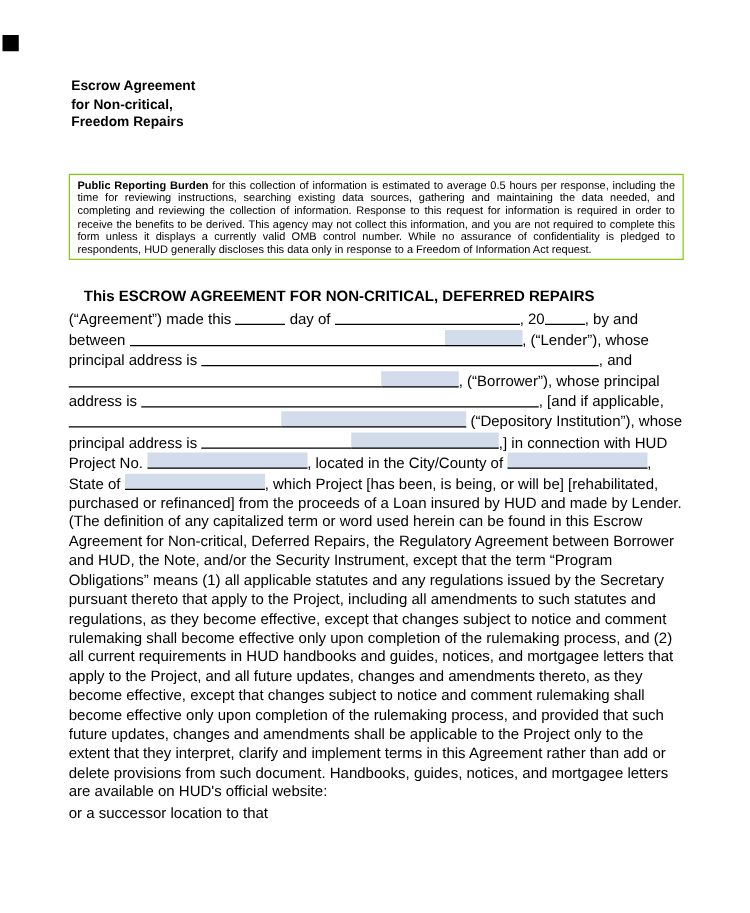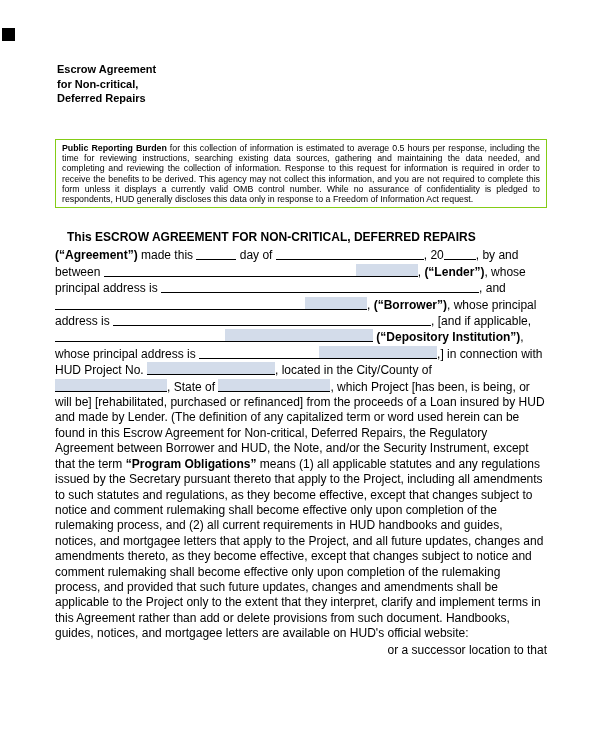--- a/index.html
+++ b/index.html
@@ -15,34 +15,34 @@
     font-size:8.8px;line-height:10.2px;text-align:justify;
   }
   .burden-box b{font-weight:bold;}
   .agreement{position:absolute;left:55px;top:230px;width:492px;font-size:12px;line-height:15.4px;text-align:left;}
   .agreement-heading{font-weight:bold;font-size:12px;margin:0 0 2px 12px;}
   .blank{
     display:inline-block;height:12px;border-bottom:1.5px solid #000;
     vertical-align:baseline;margin-bottom:-1px;
   }
   .blank.hl{background:var(--hl,#d3dcea);}
-  .bold-run{font-weight:bold;}
-  .website-tail{text-align:right;margin-top:1px;}
+  .bold-run{font-weight:normal;}
+  .website-tail{text-align:left;margin-top:1px;}
 </style>
 </head>
 <body>
 
 <div class="page">
 
   <div class="corner-mark"></div>
 
   <div class="doc-title">
     <div>Escrow Agreement</div>
     <div>for Non-critical,</div>
-    <div>Deferred Repairs</div>
+    <div>Freedom Repairs</div>
   </div>
 
   <div class="burden-box"><b>Public Reporting Burden</b><span> for this collection of information is estimated to average 0.5 hours per response, including the time for reviewing instructions, searching existing data sources, gathering and maintaining the data needed, and completing and reviewing the collection of information.  Response to this request for information is required in order to receive the benefits to be derived.  This agency may not collect this information, and you are not required to complete this form unless it displays a currently valid OMB control number.  While no assurance of confidentiality is pledged to respondents, HUD generally discloses this data only in response to a Freedom of Information Act request.</span></div>
 
   <div class="agreement">
     <div class="agreement-heading">This ESCROW AGREEMENT FOR NON-CRITICAL, DEFERRED REPAIRS</div>
     <div><span class="bold-run">(“Agreement”)</span><span> made this </span><span class="blank" style="width: 40px;"></span><span> day of </span><span class="blank" style="width: 148px;"></span><span>, 20</span><span class="blank" style="width: 32px;"></span><span>, by and between </span><span class="blank" style="width: 252px;"></span><span class="blank hl" style="width: 62px;"></span><span>, </span><span class="bold-run">(“Lender”)</span><span>, whose principal address is </span><span class="blank" style="width: 318px;"></span><span>, and </span><span class="blank" style="width: 250px;"></span><span class="blank hl" style="width: 62px;"></span><span>, </span><span class="bold-run">(“Borrower”)</span><span>, whose principal address is </span><span class="blank" style="width: 318px;"></span><span>, [and if applicable, </span><span class="blank" style="width: 170px;"></span><span class="blank hl" style="width: 148px;"></span><span> </span><span class="bold-run">(“Depository Institution”)</span><span>, whose principal address is </span><span class="blank" style="width: 120px;"></span><span class="blank hl" style="width: 118px;"></span><span>,] in connection with HUD Project No. </span><span class="blank hl" style="width: 128px;"></span><span>, located in the City/County of </span><span class="blank hl" style="width: 112px;"></span><span>, State of </span><span class="blank hl" style="width: 112px;"></span><span>, which Project [has been, is being, or will be] [rehabilitated, purchased or refinanced] from the proceeds of a Loan insured by HUD and made by Lender.  (The definition of any capitalized term or word used herein can be found in this Escrow Agreement for Non-critical, Deferred Repairs, the Regulatory Agreement between Borrower and HUD, the Note, and/or the Security Instrument, except that the term </span><span class="bold-run">“Program Obligations”</span><span> means (1) all applicable statutes and any regulations issued by the Secretary pursuant thereto that apply to the Project, including all amendments to such statutes and regulations, as they become effective, except that changes subject to notice and comment rulemaking shall become effective only upon completion of the rulemaking process, and (2) all current requirements in HUD handbooks and guides, notices, and mortgagee letters that apply to the Project, and all future updates, changes and amendments thereto, as they become effective, except that changes subject to notice and comment rulemaking shall become effective only upon completion of the rulemaking process, and provided that such future updates, changes and amendments shall be applicable to the Project only to the extent that they interpret, clarify and implement terms in this Agreement rather than add or delete provisions from such document.  Handbooks, guides, notices, and mortgagee letters are available on HUD's official website:</span></div>
     <div class="website-tail">or a successor location to that</div>
   </div>
 

